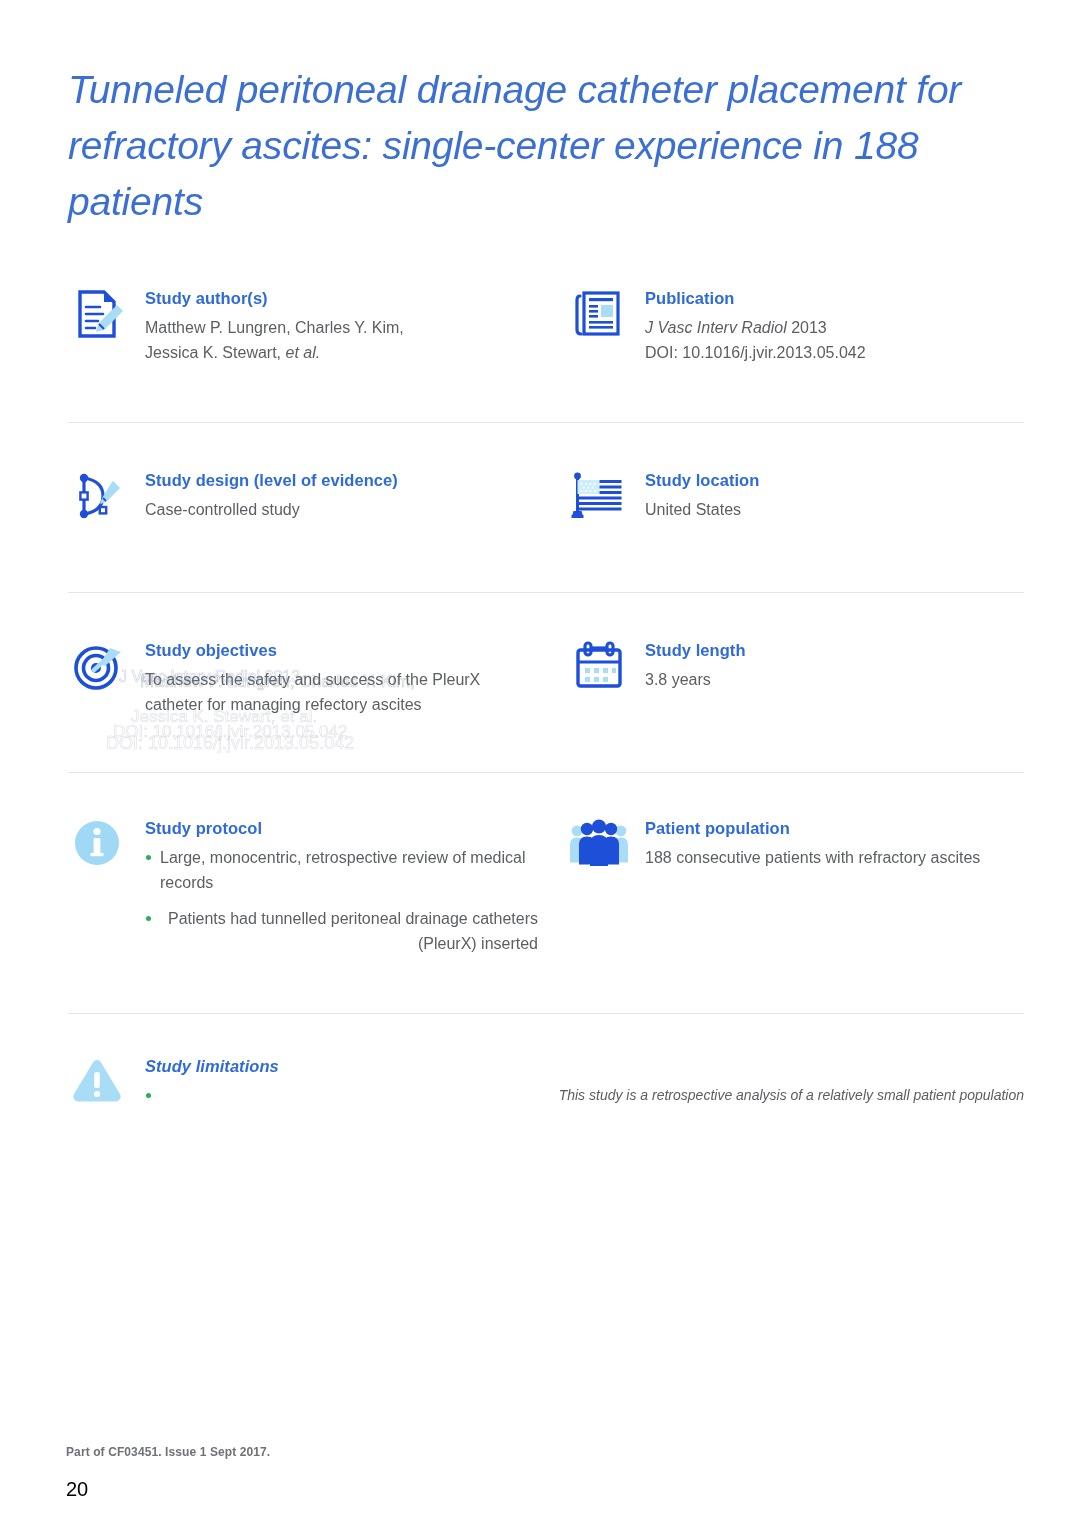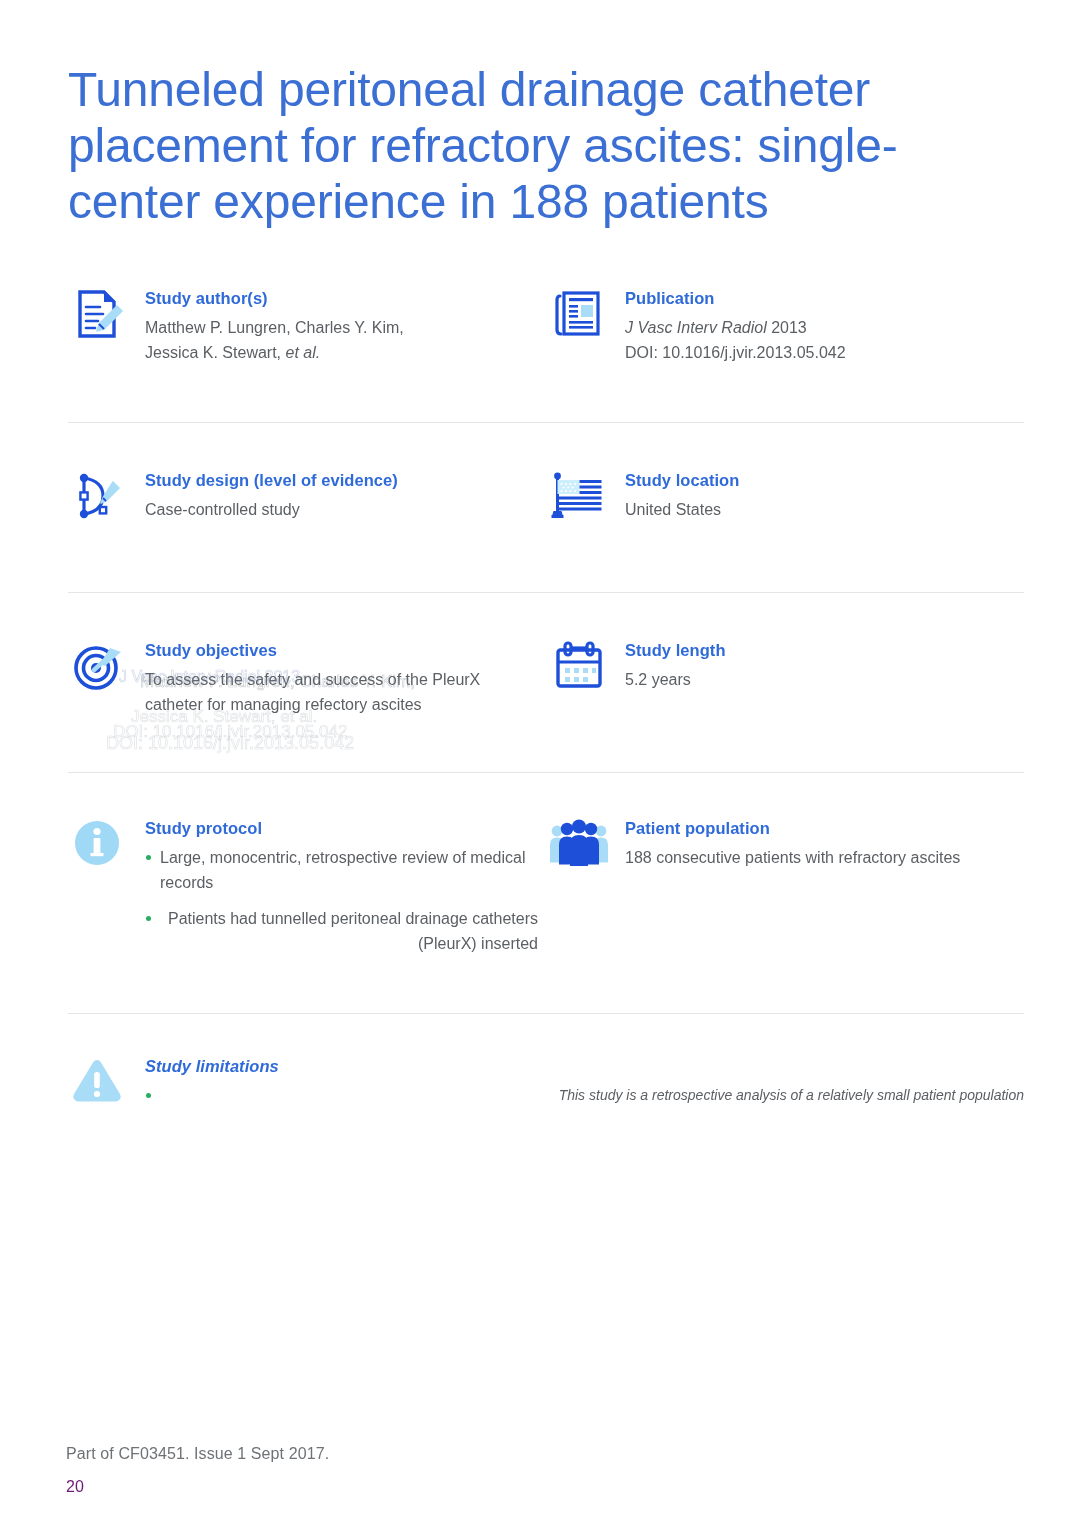--- a/index.html
+++ b/index.html
@@ -20,25 +20,26 @@
     position: absolute;
     inset: 0;
   }
 
   
   .doc-title {
     position: absolute;
     left: 68px;
     top: 62px;
     width: 940px;
-    font-size: 48px;
+    font-size: 39px;
     line-height: 56px;
     font-weight: 300;
     color: #3b6fd4;
     letter-spacing: -0.2px;
+    font-style: italic;
   }
 
   
   .row {
     position: absolute;
     left: 68px;
     width: 956px;
   }
   .divider {
     position: absolute;
@@ -46,21 +47,21 @@
     width: 956px;
     height: 1px;
     background: #e3e5e8;
   }
 
   .cell {
     position: absolute;
     top: 0;
   }
   .cell.left  { left: 0px;   width: 470px; }
-  .cell.right { left: 480px; width: 448px; }
+  .cell.right { left: 500px; width: 448px; }
 
   .icon-box {
     position: absolute;
     left: 0;
     top: 0;
     width: 62px;
     height: 62px;
     display: flex;
     align-items: flex-start;
     justify-content: center;
@@ -138,31 +139,31 @@
   }
   .ghost.faint {
     -webkit-text-stroke: 0.6px rgba(140,148,158,0.30);
   }
 
   
   .footer-note {
     position: absolute;
     left: 66px;
     top: 1445px;
-    font-size: 16px;
+    font-size: 12px;
     color: #6e7276;
-    font-weight: 400;
+    font-weight: 700;
     letter-spacing: 0.1px;
   }
   .page-number {
     position: absolute;
     left: 66px;
     top: 1478px;
-    font-size: 16px;
-    color: #701a75;
+    font-size: 20px;
+    color: #000000;
     font-weight: 400;
   }
 </style>
 </head>
 <body>
 
 <div class="page">
 
   <div class="doc-title">Tunneled peritoneal drainage catheter placement for refractory ascites: single-center experience in 188 patients</div>
 
@@ -316,21 +317,21 @@
             <rect x="30" y="28" width="5" height="5"></rect>
               <rect x="39" y="28" width="4" height="5"></rect>
             <rect x="12" y="37" width="5" height="5"></rect>
               <rect x="21" y="37" width="5" height="5"></rect>
             <rect x="30" y="37" width="5" height="5"></rect>
           </g>
         </svg>
       </div>
       <div class="cell-body">
         <div class="field-label">Study length</div>
-        <div class="field-value">5.2 years</div>
+        <div class="field-value">3.8 years</div>
       </div>
     </div>
   </div>
 
   <div class="divider" style="top:772px;"></div>
 
   <div class="row" style="top:818px; height:170px;">
 
     <div class="cell left">
       <div class="icon-box">

